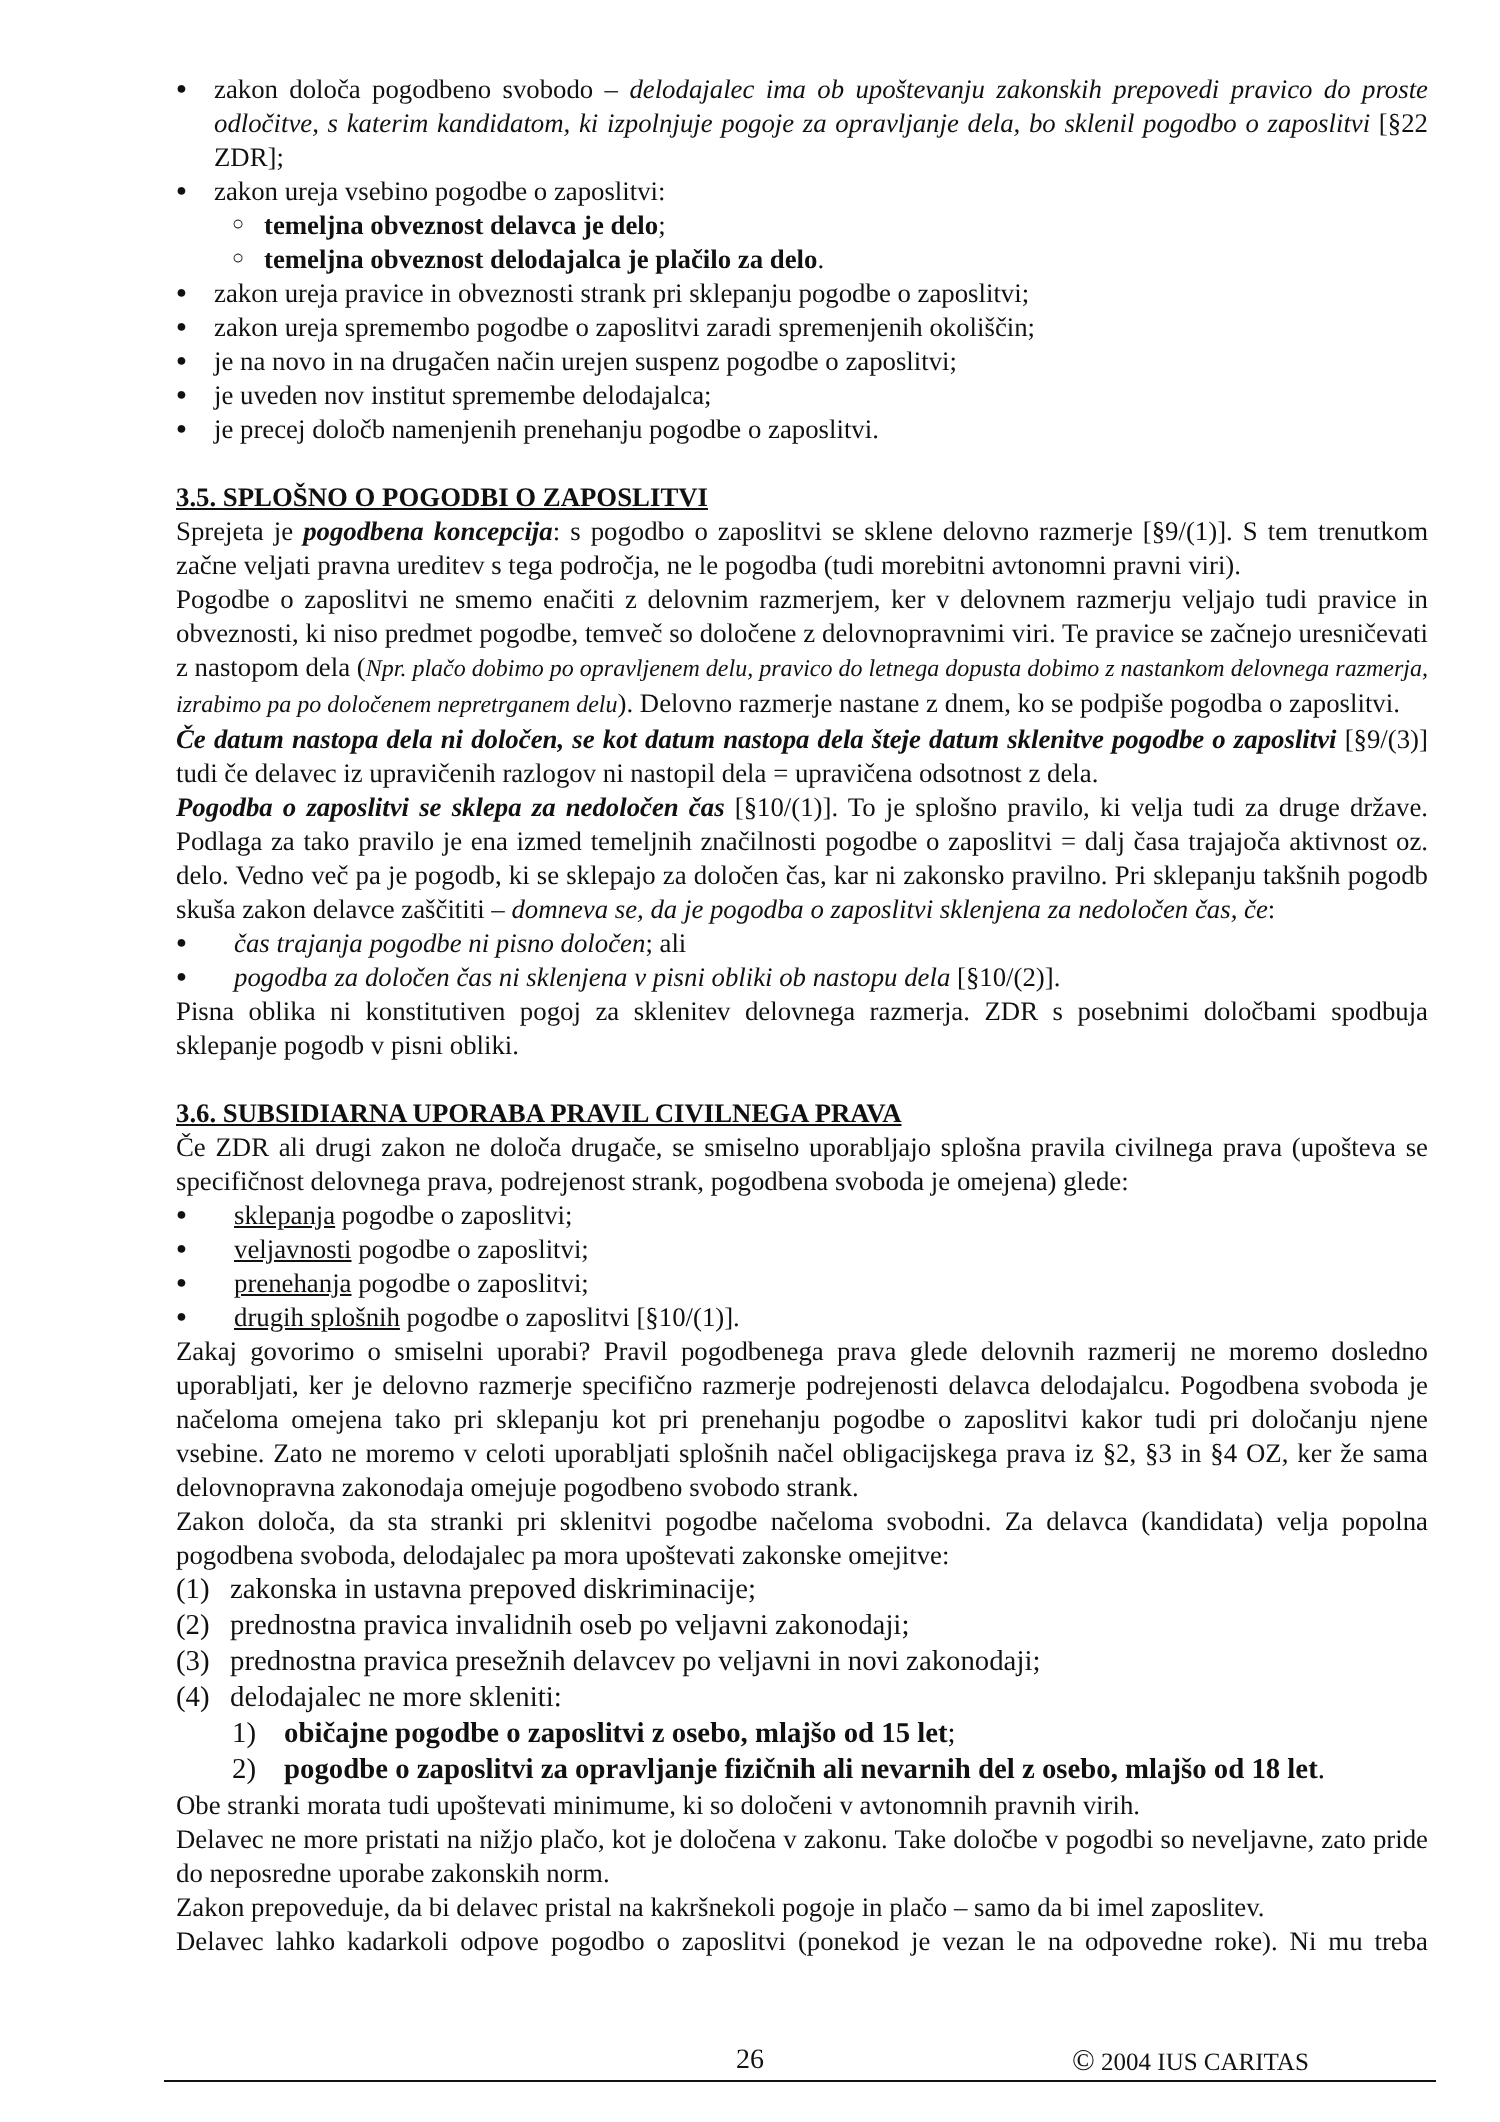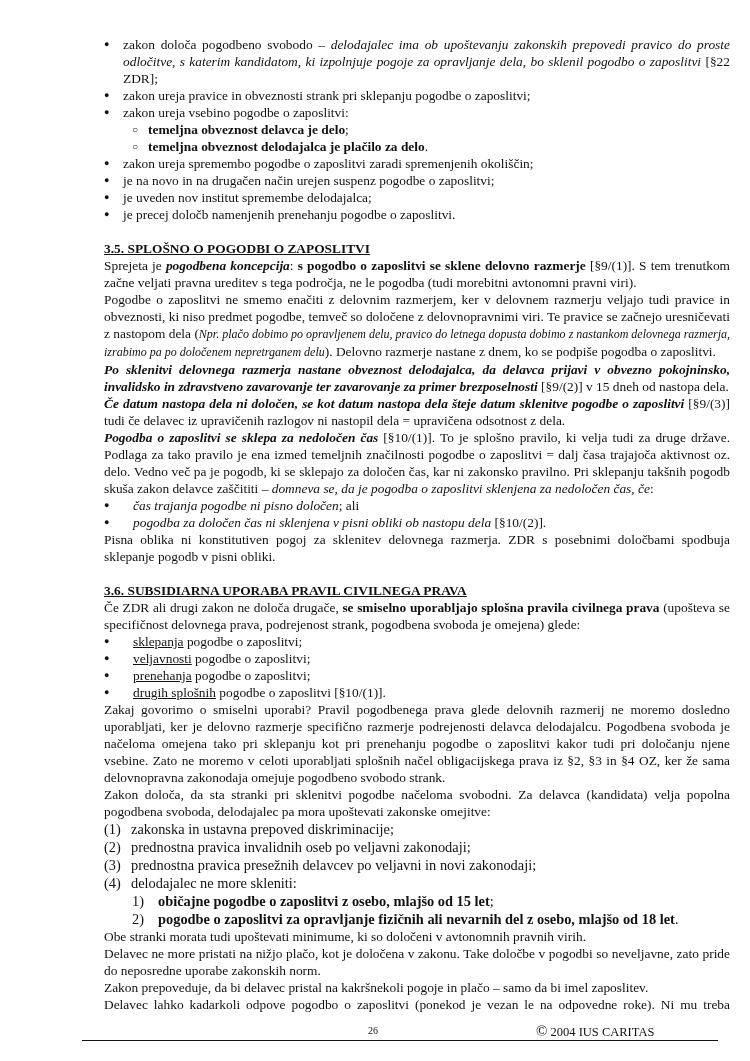--- a/index.html
+++ b/index.html
@@ -1,82 +1,79 @@
 <!DOCTYPE html>
 <html><head>
 <meta charset="utf-8">
 <style>
   html, body { margin: 0; padding: 0; background: #ffffff; }
   body {
     width: 750px; height: 1061px; position: relative; overflow: hidden;
     font-family: "Liberation Serif", "DejaVu Serif", serif;
     font-size: 13.4px; line-height: 17px; color: #111111;
   }
-  .page { position: absolute; left: 104px; top: 36px; width: 626px; }
+  .page { position: absolute; left: 88px; top: 36px; width: 626px; }
   p { margin: 0; text-align: justify; }
   ul, ol { margin: 0; padding: 0; list-style: none; }
   .b1 li { position: relative; padding-left: 19px; }
   .b1 li::before { content: "●"; position: absolute; left: 0; top: 0; font-size: 9px; }
   .b2 li { position: relative; padding-left: 29px; }
   .b2 li::before { content: "●"; position: absolute; left: 0; top: 0; font-size: 9px; }
   .sub li { position: relative; padding-left: 44px; font-weight: bold; }
   .sub li::before { content: "○"; position: absolute; left: 28px; top: 0; font-size: 10px; font-weight: normal; }
   .sub li .nb { font-weight: normal; }
   .heading { font-weight: bold; text-decoration: underline; margin-top: 17px; }
   .bi { font-weight: bold; font-style: italic; margin-top: 36px; }
   .i { font-style: italic; }
-  .b { font-weight: bold; }
+  .b { font-weight: normal; }
   .ui { text-decoration: underline; }
   .small-i { font-style: italic; font-size: 12px; }
   .num li { position: relative; padding-left: 27px; font-size: 14.4px; line-height: 18px; }
   .num li .n { position: absolute; left: 0; top: 0; font-weight: normal; }
   .num li .t { font-weight: normal; }
   .num li .nb { font-weight: normal; }
   .num2 li { position: relative; padding-left: 54px; font-size: 14.4px; line-height: 18px; }
   .num2 li .n { position: absolute; left: 28px; top: 0; }
   .num2 li .t { font-weight: bold; }
   .footer {
     position: absolute; left: 82px; top: 1022px; width: 636px; height: 18px;
     border-bottom: 1.5px solid #111;
   }
-  .footer .pn { position: absolute; left: 286px; top: 0; font-size: 10px; }
+  .footer .pn { position: absolute; left: 286px; top: 0; font-size: 14px; }
   .footer .cr { position: absolute; left: 454px; top: 1px; font-size: 12.5px; }
   .footer .cr .sym { font-size: 15px; }
 </style>
 </head>
 <body>
 
 <div class="page">
 
   <ul class="b1">
     <li style="text-align:justify">
       <span>zakon določa pogodbeno svobodo – </span><span class="i">delodajalec ima ob upoštevanju zakonskih prepovedi pravico do proste odločitve, s katerim kandidatom, ki izpolnjuje pogoje za opravljanje dela, bo sklenil pogodbo o zaposlitvi</span><span> [§22 ZDR];</span>
     </li>
-    <li><span>zakon ureja pravice in obveznosti strank pri sklepanju pogodbe o zaposlitvi;</span></li>
     <li><span>zakon ureja vsebino pogodbe o zaposlitvi:</span>
       <ul class="sub" style="margin-left:-19px">
         <li><span>temeljna obveznost delavca je delo</span><span class="nb">;</span></li>
         <li><span>temeljna obveznost delodajalca je plačilo za delo</span><span class="nb">.</span></li>
       </ul>
     </li>
+    <li><span>zakon ureja pravice in obveznosti strank pri sklepanju pogodbe o zaposlitvi;</span></li>
     <li><span>zakon ureja spremembo pogodbe o zaposlitvi zaradi spremenjenih okoliščin;</span></li>
     <li><span>je na novo in na drugačen način urejen suspenz pogodbe o zaposlitvi;</span></li>
     <li><span>je uveden nov institut spremembe delodajalca;</span></li>
     <li><span>je precej določb namenjenih prenehanju pogodbe o zaposlitvi.</span></li>
   </ul>
 
   <div class="heading">3.5. SPLOŠNO O POGODBI O ZAPOSLITVI</div>
   <p>
     <span>Sprejeta je </span><span class="bi">pogodbena koncepcija</span><span>: </span><span class="b">s pogodbo o zaposlitvi se sklene delovno razmerje</span><span> [§9/(1)]. S tem trenutkom začne veljati pravna ureditev s tega področja, ne le pogodba (tudi morebitni avtonomni pravni viri).</span>
   </p>
   <p>
     <span>Pogodbe o zaposlitvi ne smemo enačiti z delovnim razmerjem, ker v delovnem razmerju veljajo tudi pravice in obveznosti, ki niso predmet pogodbe, temveč so določene z delovnopravnimi viri. Te pravice se začnejo uresničevati z nastopom dela (</span><span class="small-i">Npr. plačo dobimo po opravljenem delu, pravico do letnega dopusta dobimo z nastankom delovnega razmerja, izrabimo pa po določenem nepretrganem delu</span><span>). Delovno razmerje nastane z dnem, ko se podpiše pogodba o zaposlitvi.</span>
-  </p>
-  <p>
-    <span class="bi">Po sklenitvi delovnega razmerja nastane obveznost delodajalca, da delavca prijavi v obvezno pokojninsko, invalidsko in zdravstveno zavarovanje ter zavarovanje za primer brezposelnosti</span><span> [§9/(2)] v 15 dneh od nastopa dela.</span>
   </p>
   <p>
     <span class="bi">Če datum nastopa dela ni določen, se kot datum nastopa dela šteje datum sklenitve pogodbe o zaposlitvi</span><span> [§9/(3)] tudi če delavec iz upravičenih razlogov ni nastopil dela = upravičena odsotnost z dela.</span>
   </p>
   <p>
     <span class="bi">Pogodba o zaposlitvi se sklepa za nedoločen čas</span><span> [§10/(1)]. To je splošno pravilo, ki velja tudi za druge države. Podlaga za tako pravilo je ena izmed temeljnih značilnosti pogodbe o zaposlitvi = dalj časa trajajoča aktivnost oz. delo. Vedno več pa je pogodb, ki se sklepajo za določen čas, kar ni zakonsko pravilno. Pri sklepanju takšnih pogodb skuša zakon delavce zaščititi – </span><span class="i">domneva se, da je pogodba o zaposlitvi sklenjena za nedoločen čas, če</span><span>:</span>
   </p>
   <ul class="b2">
     <li><span class="i">čas trajanja pogodbe ni pisno določen</span><span>; ali</span></li>
     <li><span class="i">pogodba za določen čas ni sklenjena v pisni obliki ob nastopu dela</span><span> [§10/(2)].</span></li>

